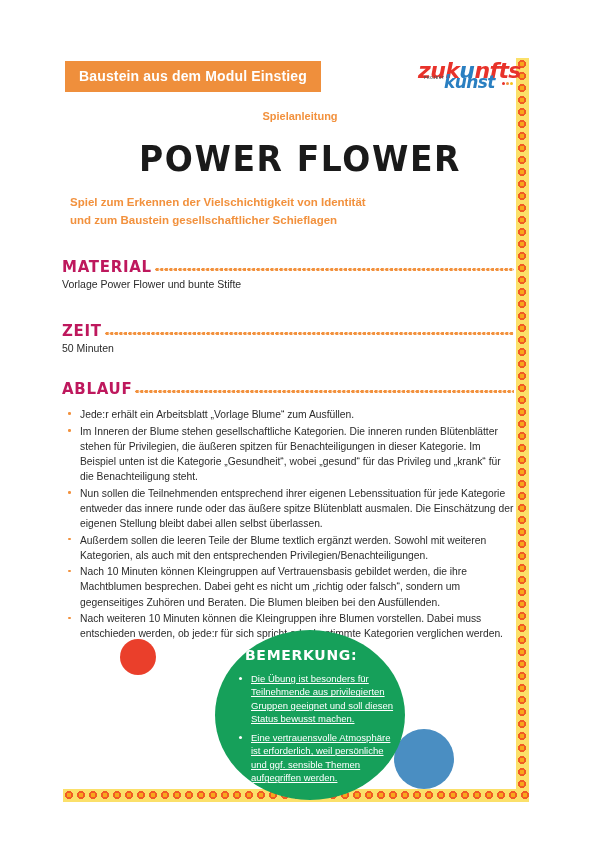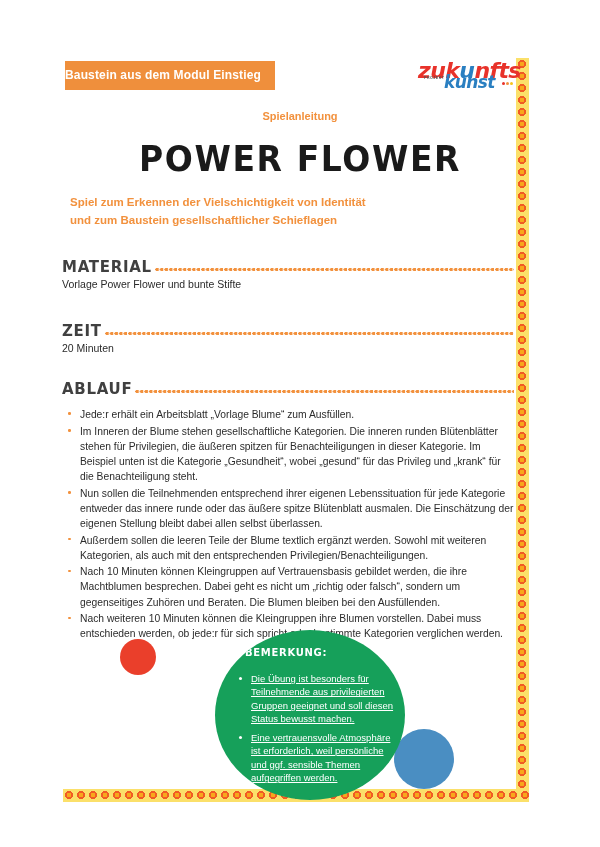--- a/index.html
+++ b/index.html
@@ -22,23 +22,23 @@
     background-size:12px 12px, 12px 12px, 100% 100%;
   }
   #border-right{ left:516px; top:58px; width:13px; height:740px; }
   #border-bottom{ left:63px; top:789px; width:466px; height:13px; }
 
   
   #module-badge{
     position:absolute;left:65px;top:61px;
     background:#ef8f3c;
     color:#ffffff;
-    font-size:12px;font-weight:bold;
+    font-size:14px;font-weight:bold;
     letter-spacing:.15px;
-    padding:8px 14px 9px 0;
+    padding:8px 14px 9px 14px;
     line-height:1;
   }
   #brand-logo{
     position:absolute;left:418px;top:56px;
     width:100px;height:40px;
   }
   .logo-z{
     position:absolute;left:0;top:2px;
     font-size:22px;font-weight:bold;font-style:italic;
     color:#e8322a;letter-spacing:-.6px;
@@ -75,21 +75,21 @@
   #subtitle{
     position:absolute;left:70px;width:420px;top:194px;
     text-align:left;color:#f2913d;
     font-size:11.5px;font-weight:bold;line-height:1.55;
   }
 
   
   .section{position:absolute;left:62px;width:452px;}
   .sec-head{
     display:flex;align-items:flex-end;
-    color:#404040;
+    color:#be185d;
   }
   .sec-head .sec-title{
     font-size:15px;font-weight:bold;
     letter-spacing:.7px;
     font-family:"DejaVu Sans", sans-serif;
     white-space:nowrap;
     transform:scaleY(1.06);
     transform-origin:bottom left;
   }
   .sec-head .sec-rule{
@@ -133,21 +133,21 @@
     background:#4a8ec2;
   }
   #note-bubble{
     position:absolute;left:215px;top:630px;
     width:190px;height:170px;border-radius:50%;
     background:#16a05a;
     overflow:hidden;
   }
   #note-title{
     position:absolute;left:30px;top:17px;
-    color:#ffffff;font-size:10px;font-weight:bold;
+    color:#ffffff;font-size:14px;font-weight:bold;
     letter-spacing:.7px;
     font-family:"DejaVu Sans", sans-serif;
     transform:scaleY(1.05);
   }
   ul.note-list{
     position:absolute;left:20px;top:42px;width:160px;
     margin:0;padding:0;list-style:none;
   }
   ul.note-list li{
     position:relative;padding-left:16px;margin-bottom:5px;
@@ -192,21 +192,21 @@
       <span class="sec-rule"></span>
     </div>
     <div class="sec-body">Vorlage Power Flower und bunte Stifte</div>
   </div>
 
   <div class="section" id="sec-zeit">
     <div class="sec-head">
       <span class="sec-title">ZEIT</span>
       <span class="sec-rule"></span>
     </div>
-    <div class="sec-body">20 Minuten</div>
+    <div class="sec-body">50 Minuten</div>
   </div>
 
   <div class="section" id="sec-ablauf">
     <div class="sec-head">
       <span class="sec-title">ABLAUF</span>
       <span class="sec-rule"></span>
     </div>
     <ul class="steps" id="ablauf-steps">
         <li>Jede:r erhält ein Arbeitsblatt „Vorlage Blume“ zum Ausfüllen.</li>
         <li>Im Inneren der Blume stehen gesellschaftliche Kategorien. Die inneren runden Blütenblätter stehen für Privilegien, die äußeren spitzen für Benachteiligungen in dieser Kategorie. Im Beispiel unten ist die Kategorie „Gesundheit“, wobei „gesund“ für das Privileg und „krank“ für die Benachteiligung steht.</li>

